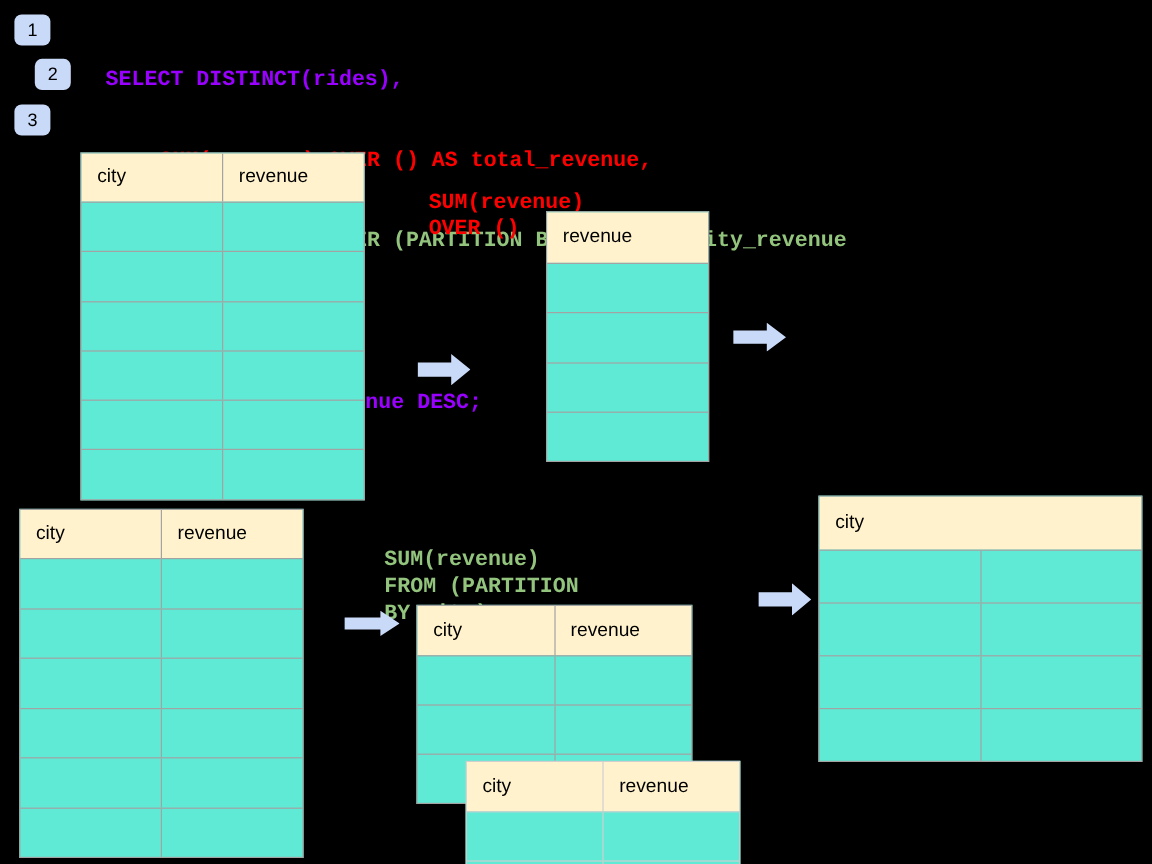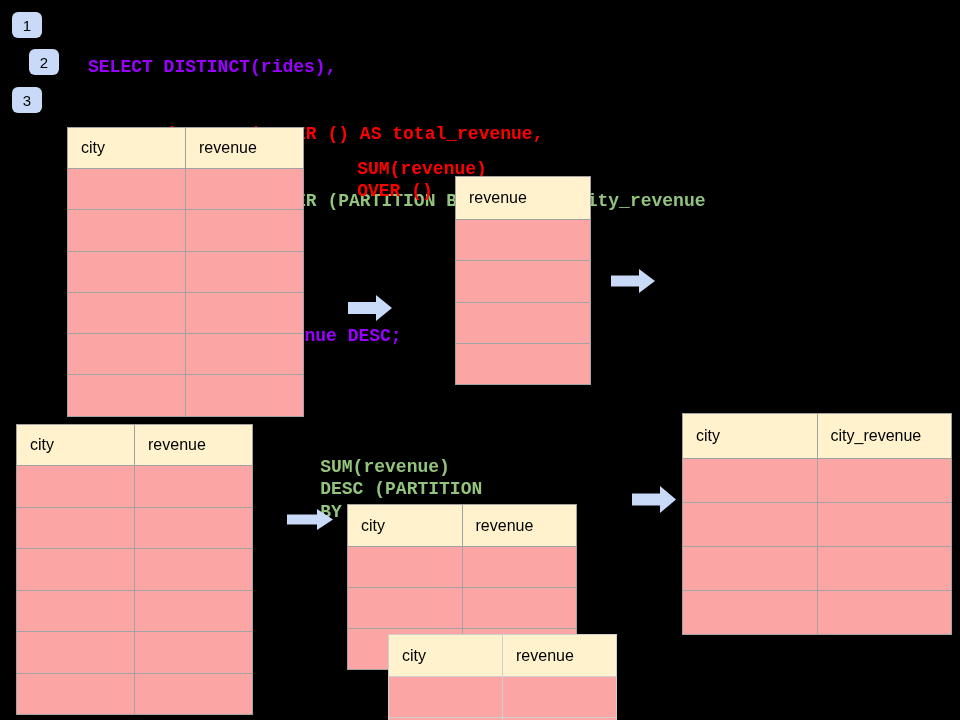--- a/index.html
+++ b/index.html
@@ -26,21 +26,21 @@
 
   .corner-note{position:absolute;left:750px;top:36px;font-family:"Liberation Mono",monospace;
         font-weight:bold;font-size:15px;line-height:19px;color:var(--purple);white-space:pre;}
 
   .annot{position:absolute;font-family:"Liberation Mono",monospace;font-weight:bold;
         font-size:18px;line-height:22px;white-space:pre;}
   .annot-total{left:314px;top:136px;color:var(--red);}
   .annot-part{left:277px;top:433px;color:var(--green);line-height:22.5px;}
 
   
-  .dtable{position:absolute;background:#fca5a5;border:1px solid var(--tborder);}
+  .dtable{position:absolute;background:#5eead4;border:1px solid var(--tborder);}
   .thead{display:flex;background:var(--cream);color:#000;font-size:16px;}
   .th{flex:1;display:flex;align-items:center;padding-left:13px;border-right:1px solid var(--tborder);}
   .th:last-child{border-right:none;}
   .tbody{display:block;}
   .trow{display:flex;border-top:1px solid var(--tborder);}
   .tcell{flex:1;border-right:1px solid var(--tborder);}
   .tcell:last-child{border-right:none;}
 
   .t1{left:67px;top:127px;width:237px;}  .t1 .thead{height:40px;} .t1 .trow{height:41.3px;}
   .t2{left:455px;top:176px;width:136px;} .t2 .thead{height:42px;} .t2 .trow{height:41.3px;}
@@ -75,21 +75,21 @@
   </div>
 
 
   <div class="annot annot-total">
     <span class="ln">SUM(revenue)</span>
     <span class="ln">OVER ()</span>
   </div>
 
   <div class="annot annot-part">
     <span class="ln">SUM(revenue)</span>
-    <span class="ln">DESC (PARTITION</span>
+    <span class="ln">FROM (PARTITION</span>
     <span class="ln">BY city)</span>
   </div>
 
   <div class="dtable t1">
     <div class="thead">
       <div class="th">city</div>
       <div class="th">revenue</div>
     </div>
     <div class="tbody">
         <div class="trow">
@@ -206,21 +206,20 @@
         <div class="trow">
           <div class="tcell"></div>
           <div class="tcell"></div>
         </div>
       </div>
   </div>
 
   <div class="dtable t6">
     <div class="thead">
       <div class="th">city</div>
-      <div class="th">city_revenue</div>
     </div>
     <div class="tbody">
         <div class="trow">
           <div class="tcell"></div>
           <div class="tcell"></div>
         </div>
         <div class="trow">
           <div class="tcell"></div>
           <div class="tcell"></div>
         </div>

